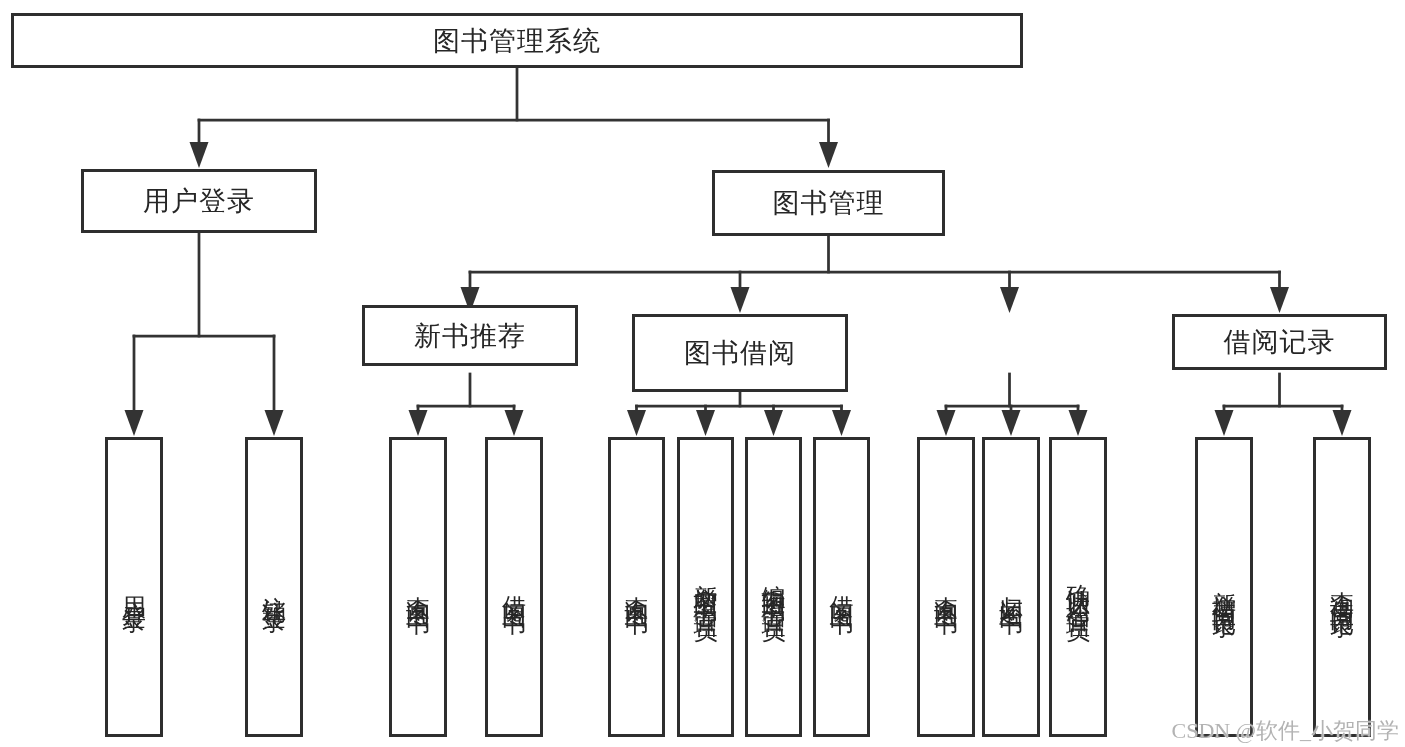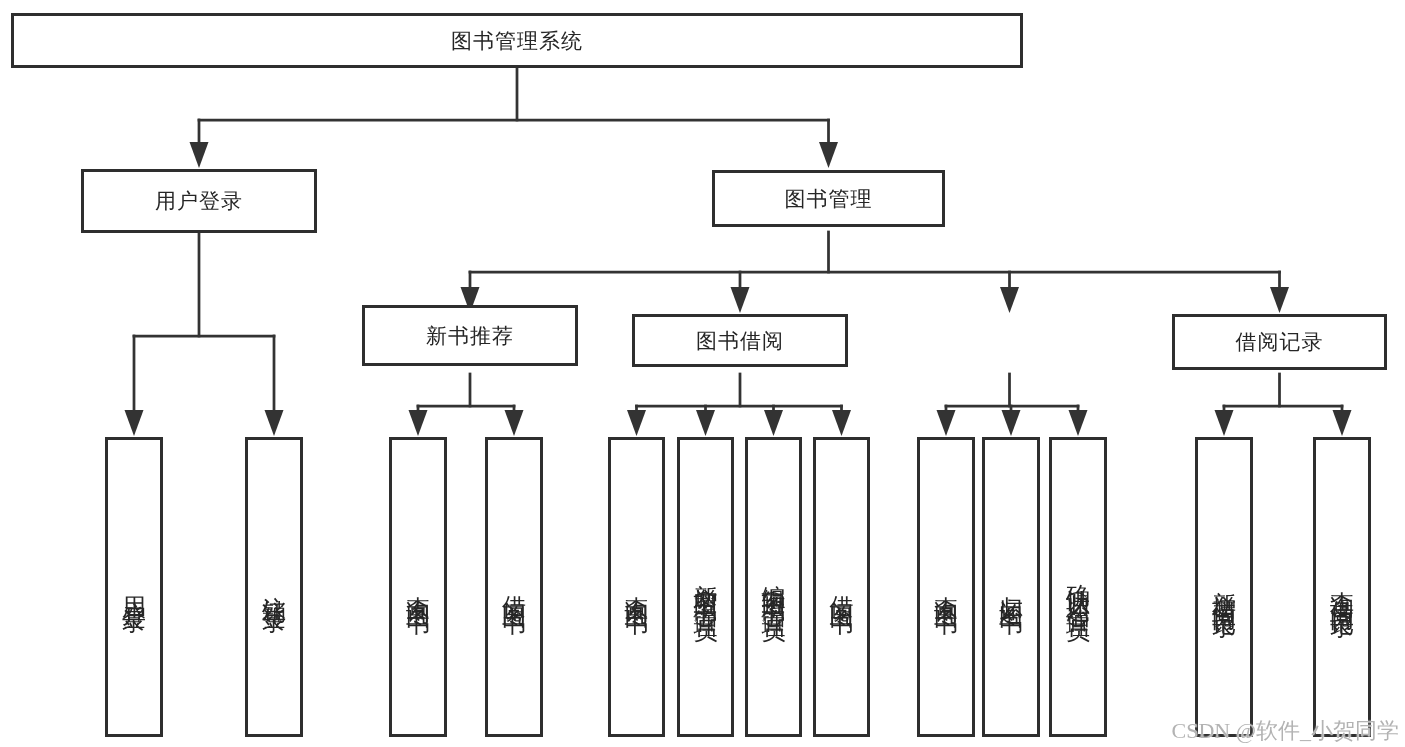--- a/index.html
+++ b/index.html
@@ -9,21 +9,21 @@
     font-family:"Liberation Sans","DejaVu Sans",sans-serif;
   }
   #stage{position:absolute;inset:0;width:1405px;height:747px;}
   #wires{position:absolute;left:0;top:0;z-index:0;}
   .box{
     position:absolute;box-sizing:border-box;z-index:1;
     border:3px solid var(--border,#2e2e2e);background:#ffffff;
     display:flex;align-items:center;justify-content:center;
   }
   .lbl{
-    font-size:21px;color:var(--text,#262626);letter-spacing:1px;white-space:nowrap;
+    font-size:27px;color:var(--text,#262626);letter-spacing:1px;white-space:nowrap;
   }
   .vlbl{
     writing-mode:vertical-rl;text-orientation:mixed;
     font-size:24px;color:var(--text,#262626);letter-spacing:5px;line-height:1;
   }
   #watermark{
     position:absolute;top:716px;right:6px;z-index:5;
     font-size:22px;color:var(--watermark,#b3b3b3);
     text-shadow:0 0 2px #ffffff,0 0 1px #ffffff;
     white-space:nowrap;
@@ -90,28 +90,28 @@
       <polygon points="1332.5,410 1351.5,410 1342,436" fill="#333333"></polygon>
     </svg>
 
   <div class="box" style="left:11px;top:13px;width:1012px;height:55px">
     <span class="lbl">图书管理系统</span>
   </div>
 
   <div class="box" style="left:81px;top:169px;width:236px;height:64px">
     <span class="lbl">用户登录</span>
   </div>
-  <div class="box" style="left:712px;top:170px;width:233px;height:57px">
+  <div class="box" style="left:712px;top:170px;width:233px;height:66px">
     <span class="lbl">图书管理</span>
   </div>
 
   <div class="box" style="left:362px;top:305px;width:216px;height:61px">
     <span class="lbl">新书推荐</span>
   </div>
-  <div class="box" style="left:632px;top:314px;width:216px;height:53px">
+  <div class="box" style="left:632px;top:314px;width:216px;height:78px">
     <span class="lbl">图书借阅</span>
   </div>
   <div class="box" style="left:1172px;top:314px;width:215px;height:56px">
     <span class="lbl">借阅记录</span>
   </div>
 
   <div class="box" style="left:105px;top:437px;width:58px;height:300px">
     <span class="vlbl">用户登录</span>
   </div>
   <div class="box" style="left:245px;top:437px;width:58px;height:300px">

